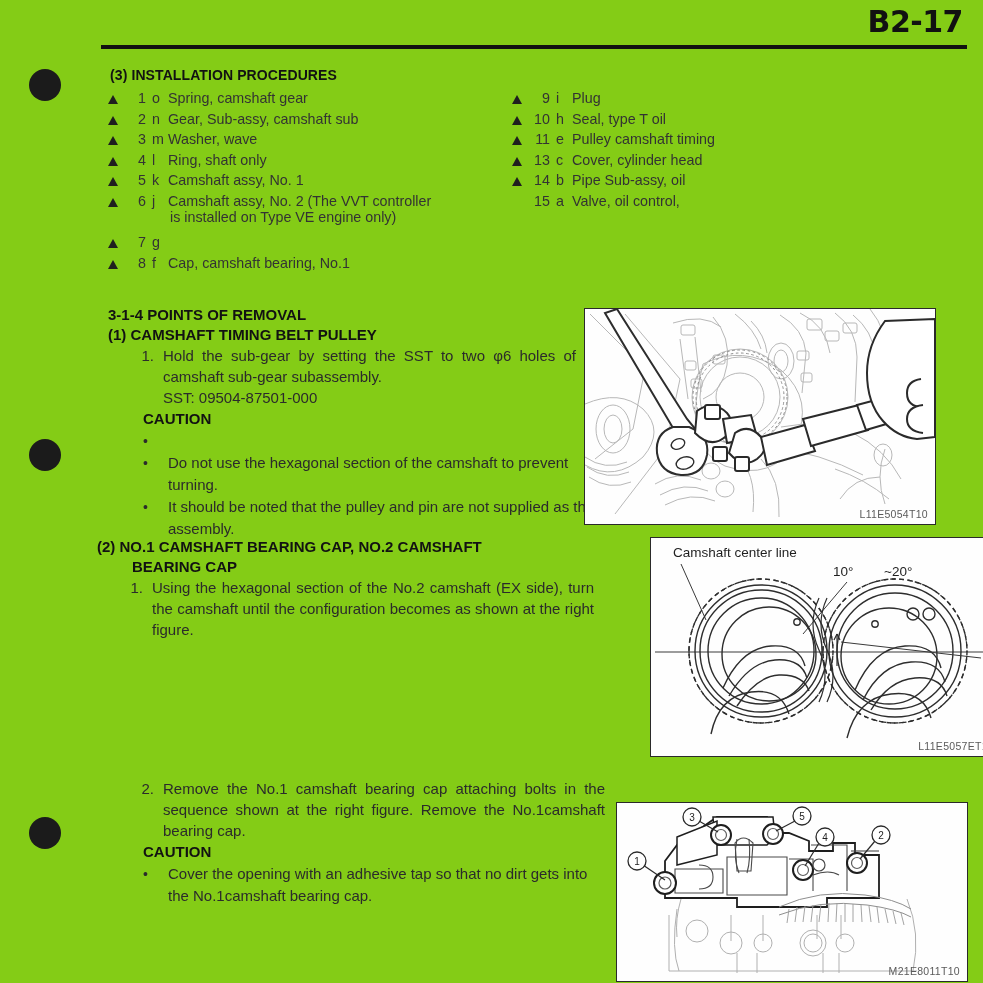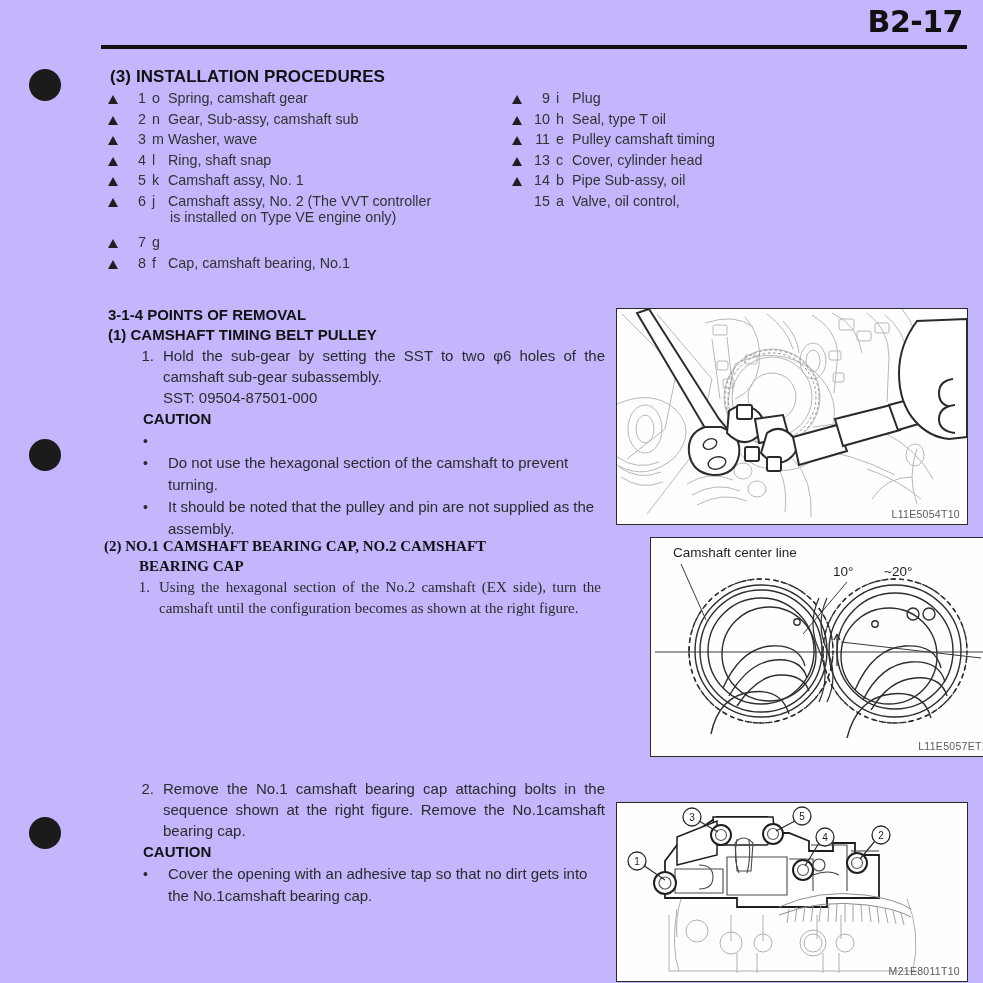--- a/index.html
+++ b/index.html
@@ -8,21 +8,21 @@
     background: #ffffff;
   }
   body {
     font-family: "Liberation Sans", sans-serif;
     color: #1a1a1a;
   }
   #page {
     position: relative;
     width: 983px;
     height: 983px;
-    background: #c4b5fd;
+    background: #84cc16;
     overflow: hidden;
   }
 
   
   .page-num {
     position: absolute;
     right: 20px;
     top: 4px;
     font-size: 30px;
     font-weight: bold;
@@ -44,21 +44,21 @@
     position: absolute;
     width: 32px;
     height: 32px;
     border-radius: 50%;
     background: #1b1b1b;
   }
 
   
   .h-bold {
     font-weight: bold;
-    font-size: 17px;
+    font-size: 14px;
     letter-spacing: 0.1px;
     color: #121212;
   }
 
   
   #parts-title {
     position: absolute;
     left: 110px;
     top: 67px;
   }
@@ -162,40 +162,39 @@
   }
   .bul-item .t {
     flex: 1 1 auto;
     font-size: 15px;
     color: #2b2b2b;
     line-height: 22px;
   }
 
   #instr-2 {
     position: absolute;
-    left: 104px;
+    left: 97px;
     top: 537px;
     width: 497px;
-    font-family: Liberation Serif, serif;
   }
   #instr-3 {
     position: absolute;
     left: 108px;
     top: 777px;
     width: 497px;
   }
 
   
   .fig {
     position: absolute;
     border: 1.5px solid #2a2a2a;
     background: #fefefe;
     overflow: hidden;
   }
-  #fig1 { left: 616px; top: 308px; width: 350px; height: 215px; }
+  #fig1 { left: 584px; top: 308px; width: 350px; height: 215px; }
   #fig2 { left: 616px; top: 537px; width: 350px; height: 218px; margin-left: 34px; }
   #fig3 { left: 616px; top: 802px; width: 350px; height: 178px; }
   .fig svg { display: block; width: 100%; height: 100%; }
   .fig-code {
     position: absolute;
     right: 7px;
     bottom: 4px;
     font-size: 10.5px;
     color: #5a5a5a;
     letter-spacing: 0.3px;
@@ -248,21 +247,21 @@
       <span class="pnum">3</span>
       <span class="plet">m</span>
       <span class="pname">Washer, wave</span>
     </div>
     <div class="part-row">
       <span class="tri">
           <i></i>
         </span>
       <span class="pnum">4</span>
       <span class="plet">l</span>
-      <span class="pname">Ring, shaft snap</span>
+      <span class="pname">Ring, shaft only</span>
     </div>
     <div class="part-row">
       <span class="tri">
           <i></i>
         </span>
       <span class="pnum">5</span>
       <span class="plet">k</span>
       <span class="pname">Camshaft assy, No. 1</span>
     </div>
     <div class="part-row tall">

